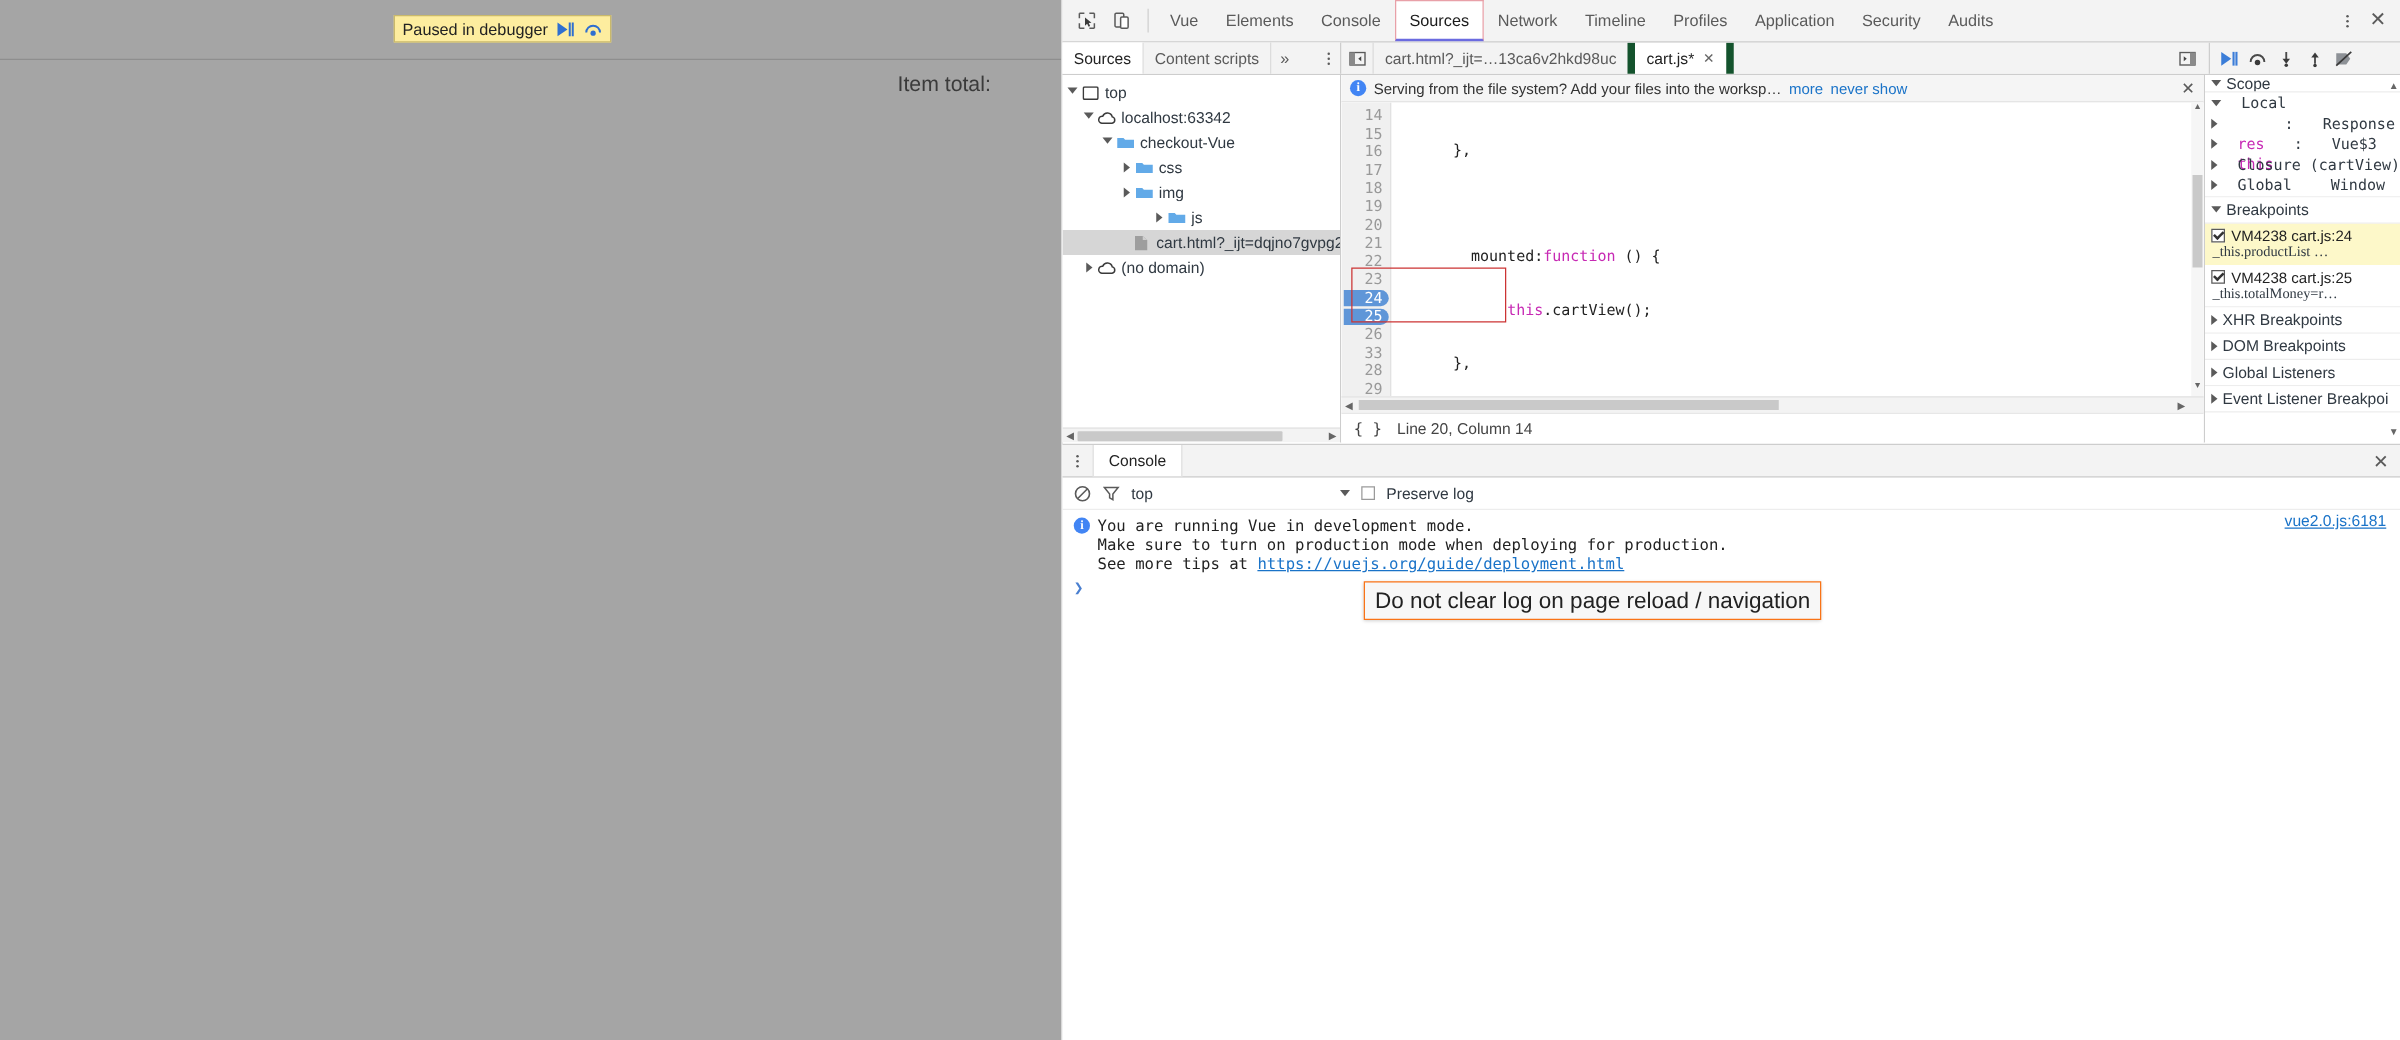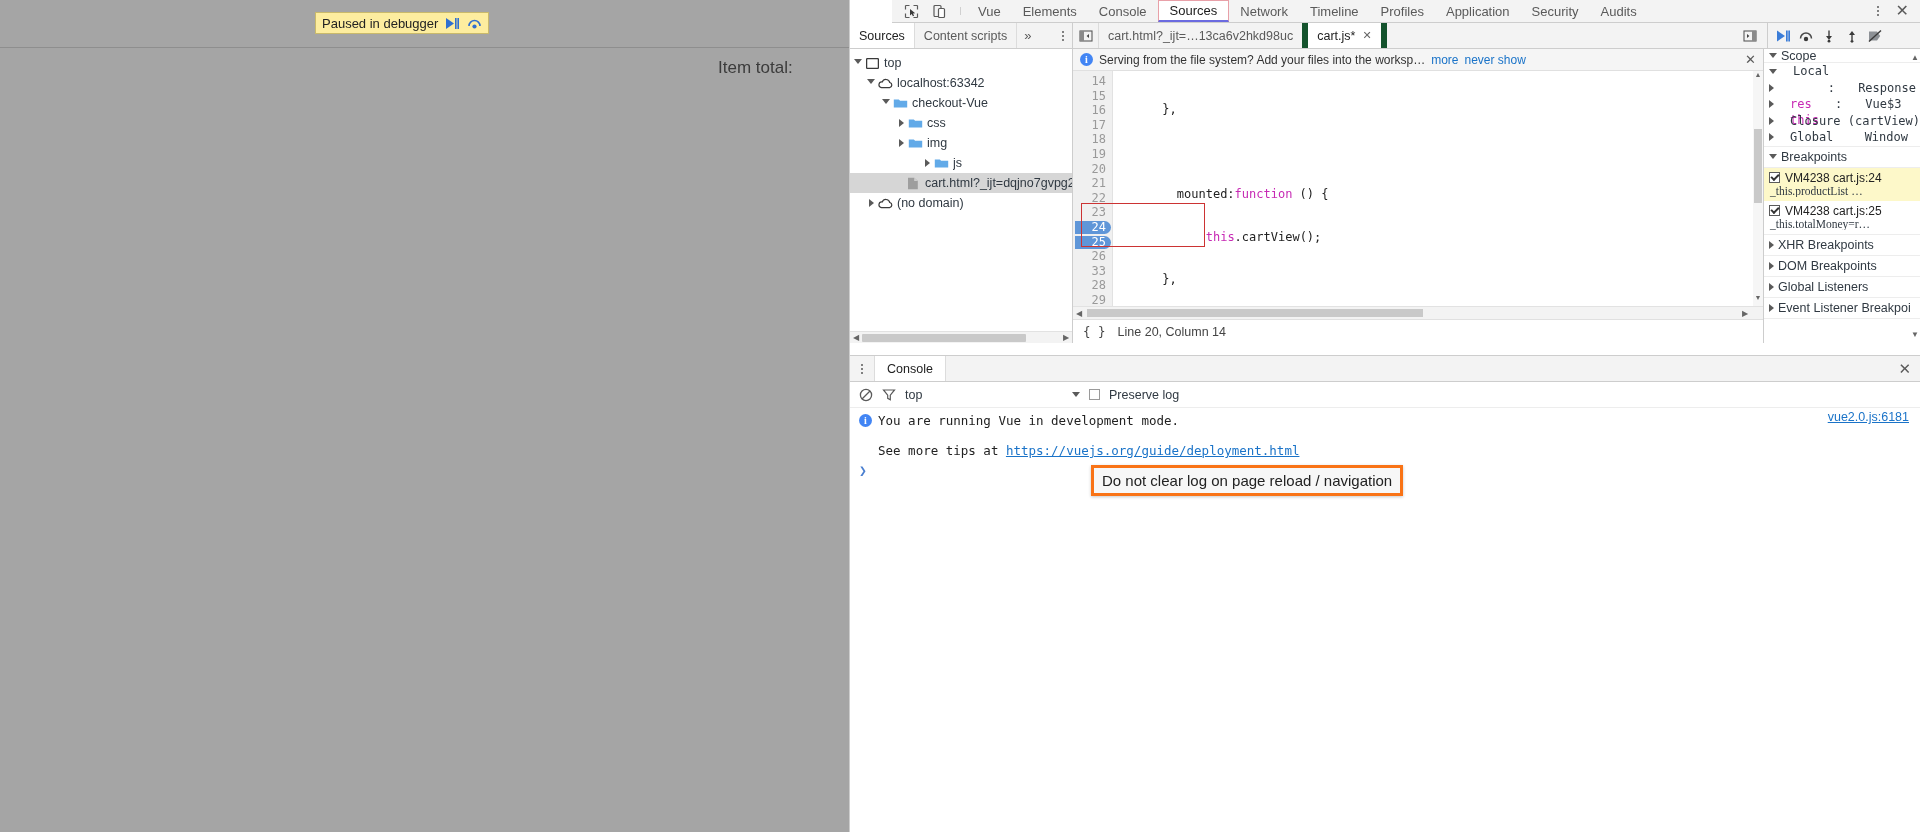--- a/index.html
+++ b/index.html
@@ -40,23 +40,23 @@
   }
 
   
   .devtools {
     position: absolute; left: 849px; top: 0; width: 1071px; height: 832px;
     background: #fff; font-size: 12px; color: #303942;
     border-left: 1px solid #cdcdcd;
   }
   
   .dt-tabstrip {
-    position: relative; height: 23px; background: #f3f3f3;
+    position: relative; height: 34px; background: #f3f3f3;
     border-bottom: 1px solid #cdcdcd;
-    display: flex; align-items: stretch; margin-left: 42px;
+    display: flex; align-items: stretch;
   }
   .dt-toolicons { display:flex; align-items:center; padding: 0 4px 0 8px; gap: 6px; }
   .tool-ico { width: 22px; height: 22px; display:flex; align-items:center; justify-content:center; cursor:pointer; }
   .dt-sep { width:1px; background:#d0d0d0; margin: 7px 6px; }
   .dt-tabs { display: flex; align-items: stretch; flex: 1; }
   .dt-tab {
     display: flex; align-items: center; padding: 0 11px;
     font-size: 13px; color: #5a5a5a; cursor: pointer; position: relative;
     white-space: nowrap;
   }
@@ -212,22 +212,22 @@
   .cmsg-i { width:13px;height:13px;border-radius:50%;background:#4285f4;color:#fff;font-size:10px;
             display:flex;align-items:center;justify-content:center;font-weight:bold;flex:none;margin-top:1px;
             font-family:"Liberation Serif",serif;}
   .cmsg-text { white-space:pre; }
   .cmsg-src { position:absolute; right:12px; top:2px; color:#1a73c8; text-decoration:underline; cursor:pointer;
               font-family:"Liberation Sans",sans-serif; font-size:12.5px; }
   .c-link { color:#1a73c8; text-decoration:underline; cursor:pointer; }
   .c-prompt { color:#4a7fd0; padding: 4px 9px; font-size:13px; }
   .tooltip {
     position:absolute; left:241px; top:57px; background:#f7f7f7;
-    border:3px solid #f97316; box-shadow:0 1px 3px rgba(0,0,0,.22);
-    padding: 4px 8px; font-size:15px; color:#222; white-space:nowrap;
+    border:1px solid #f97316; box-shadow:0 1px 3px rgba(0,0,0,.22);
+    padding: 4px 8px; font-size:18px; color:#222; white-space:nowrap;
     font-family:"Liberation Sans", sans-serif; z-index:40;
   }
   svg { display:block; }
 </style>
 </head>
 <body>
 
 <div id="root">
 
   <div class="page-area">
@@ -676,21 +676,21 @@
         </span>
         <span class="pres-cb"></span>
         <span>Preserve log</span>
       </div>
 
       <div class="console-body">
         <div class="cmsg-row">
           <span class="cmsg-i">i</span>
           <span>
             <span class="cmsg-text">You are running Vue in development mode.</span><br>
-            <br>
+            <span class="cmsg-text">Make sure to turn on production mode when deploying for production.</span><br>
             <span class="cmsg-text">See more tips at </span><span class="c-link">https://vuejs.org/guide/deployment.html</span>
           </span>
           <span class="cmsg-src">vue2.0.js:6181</span>
         </div>
         <div class="c-prompt">❯</div>
 
         <div class="tooltip">Do not clear log on page reload / navigation</div>
       </div>
     </div>
 

